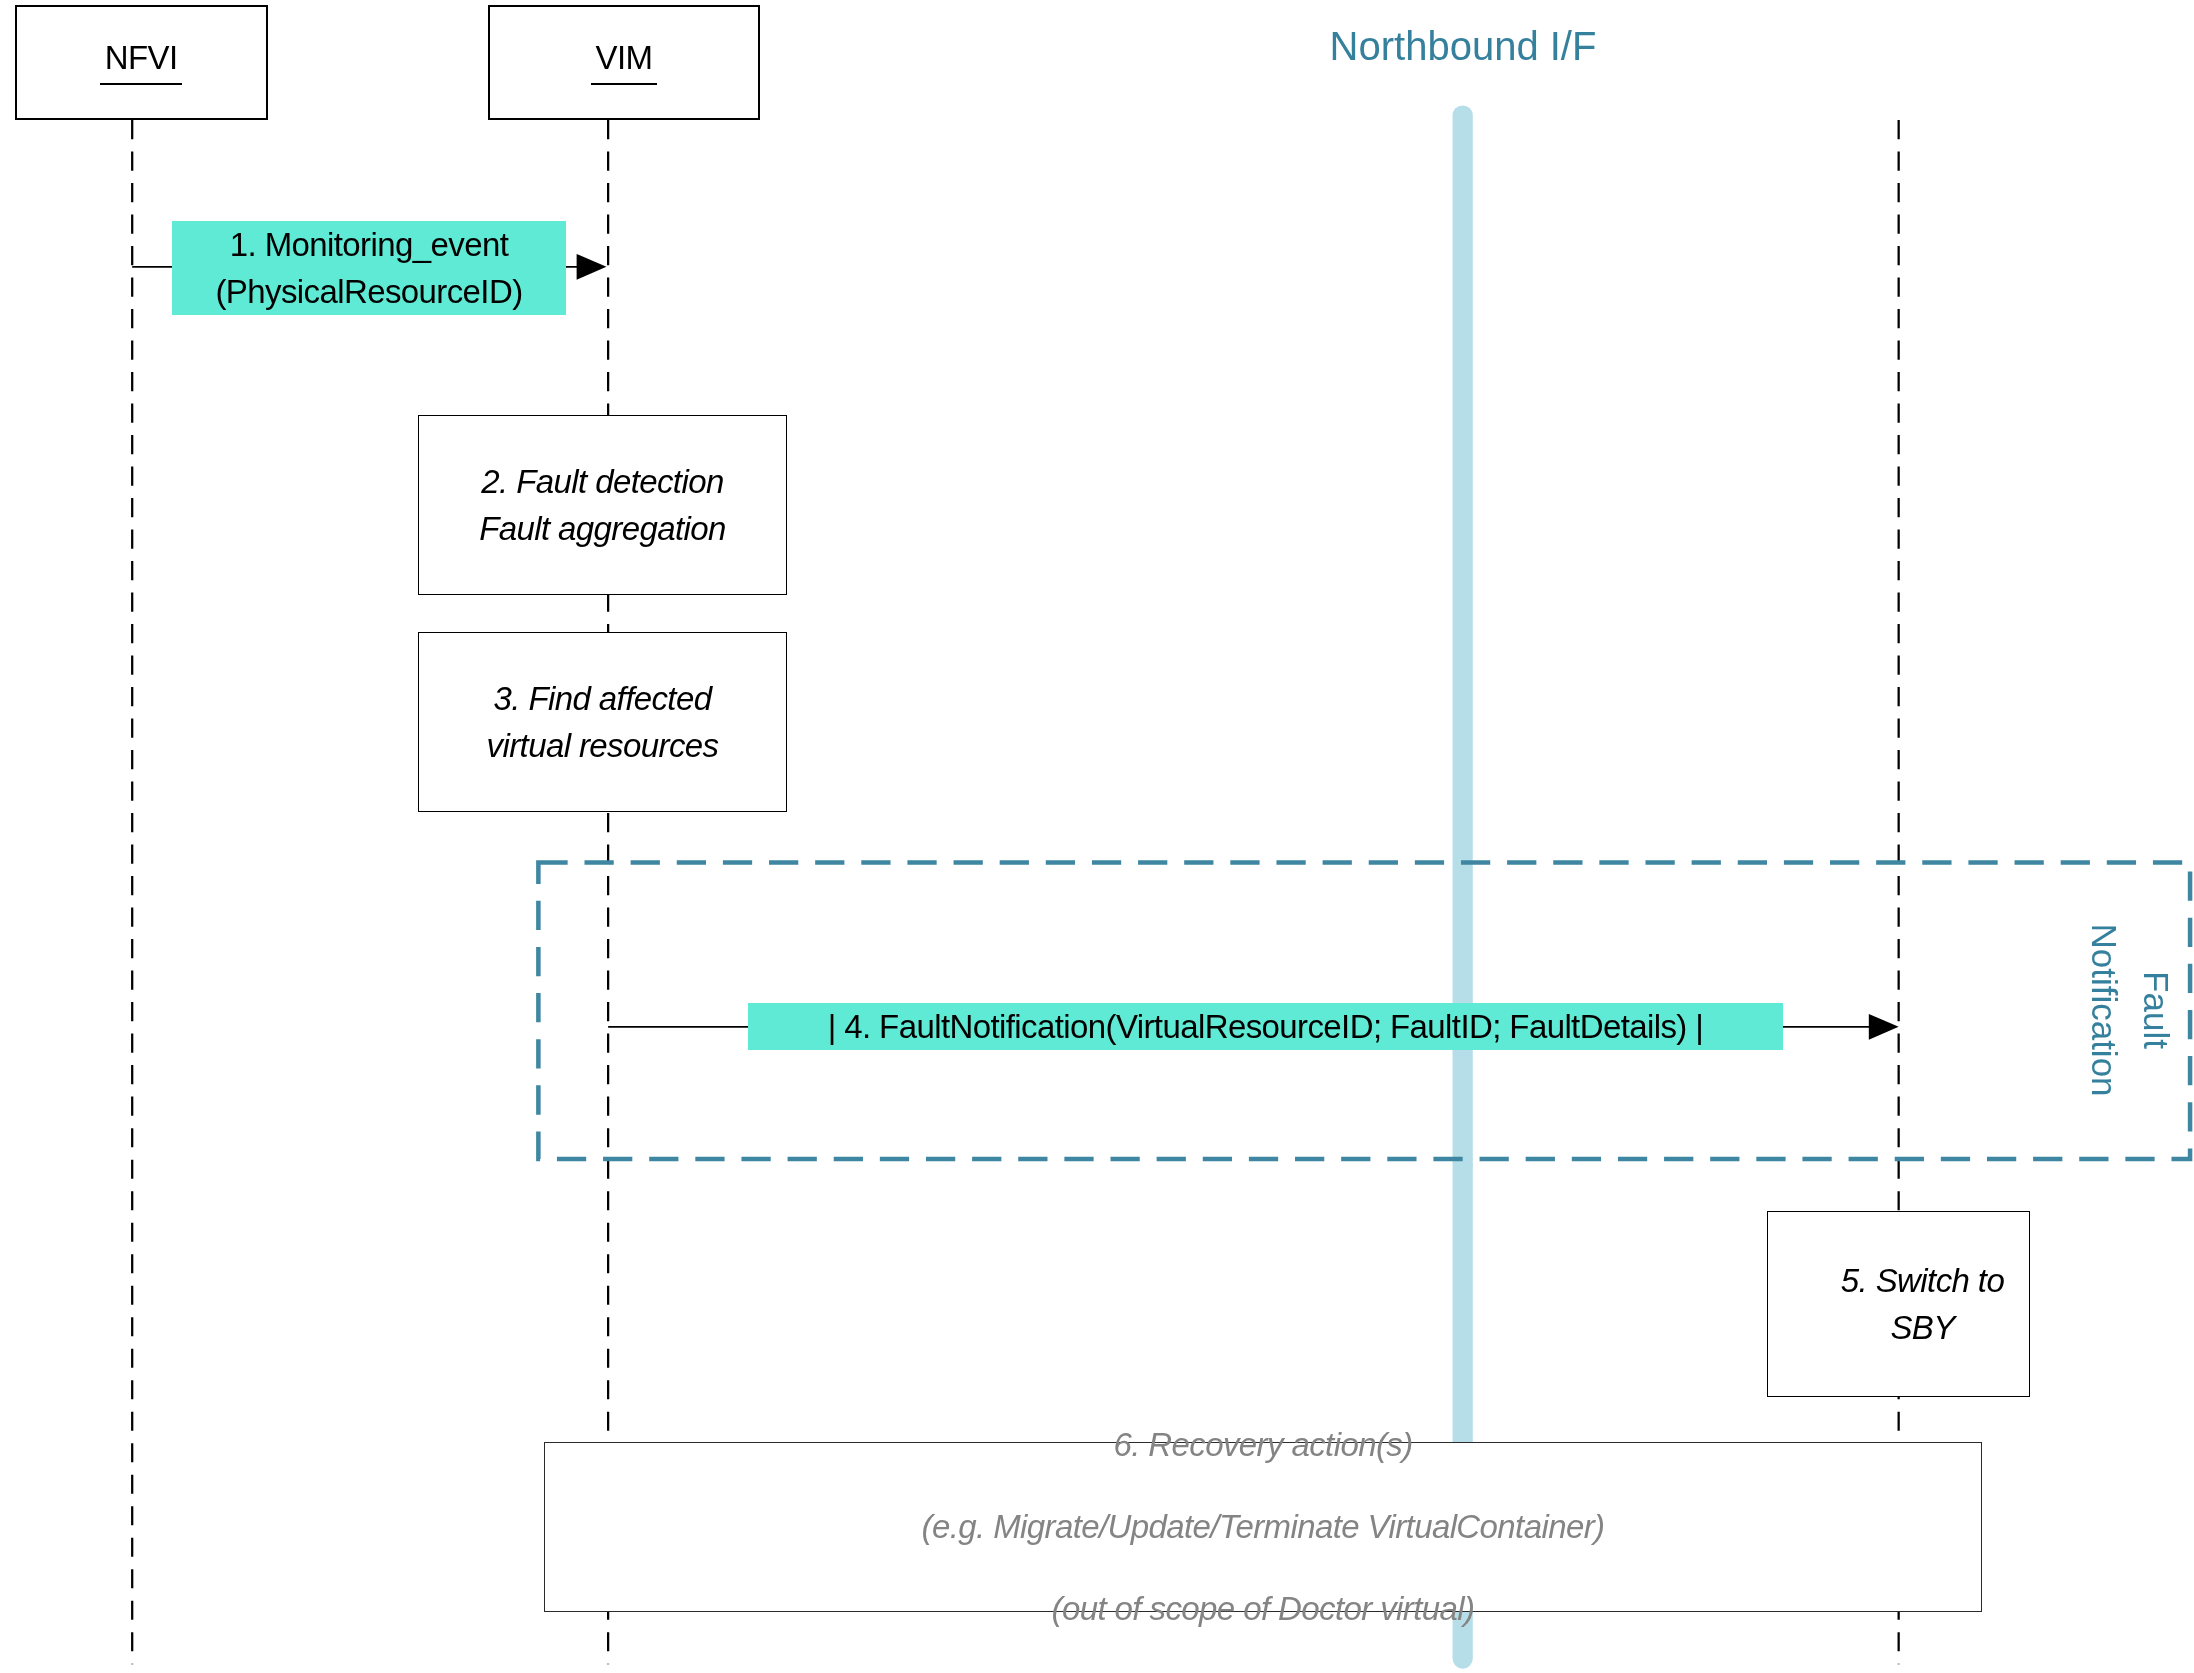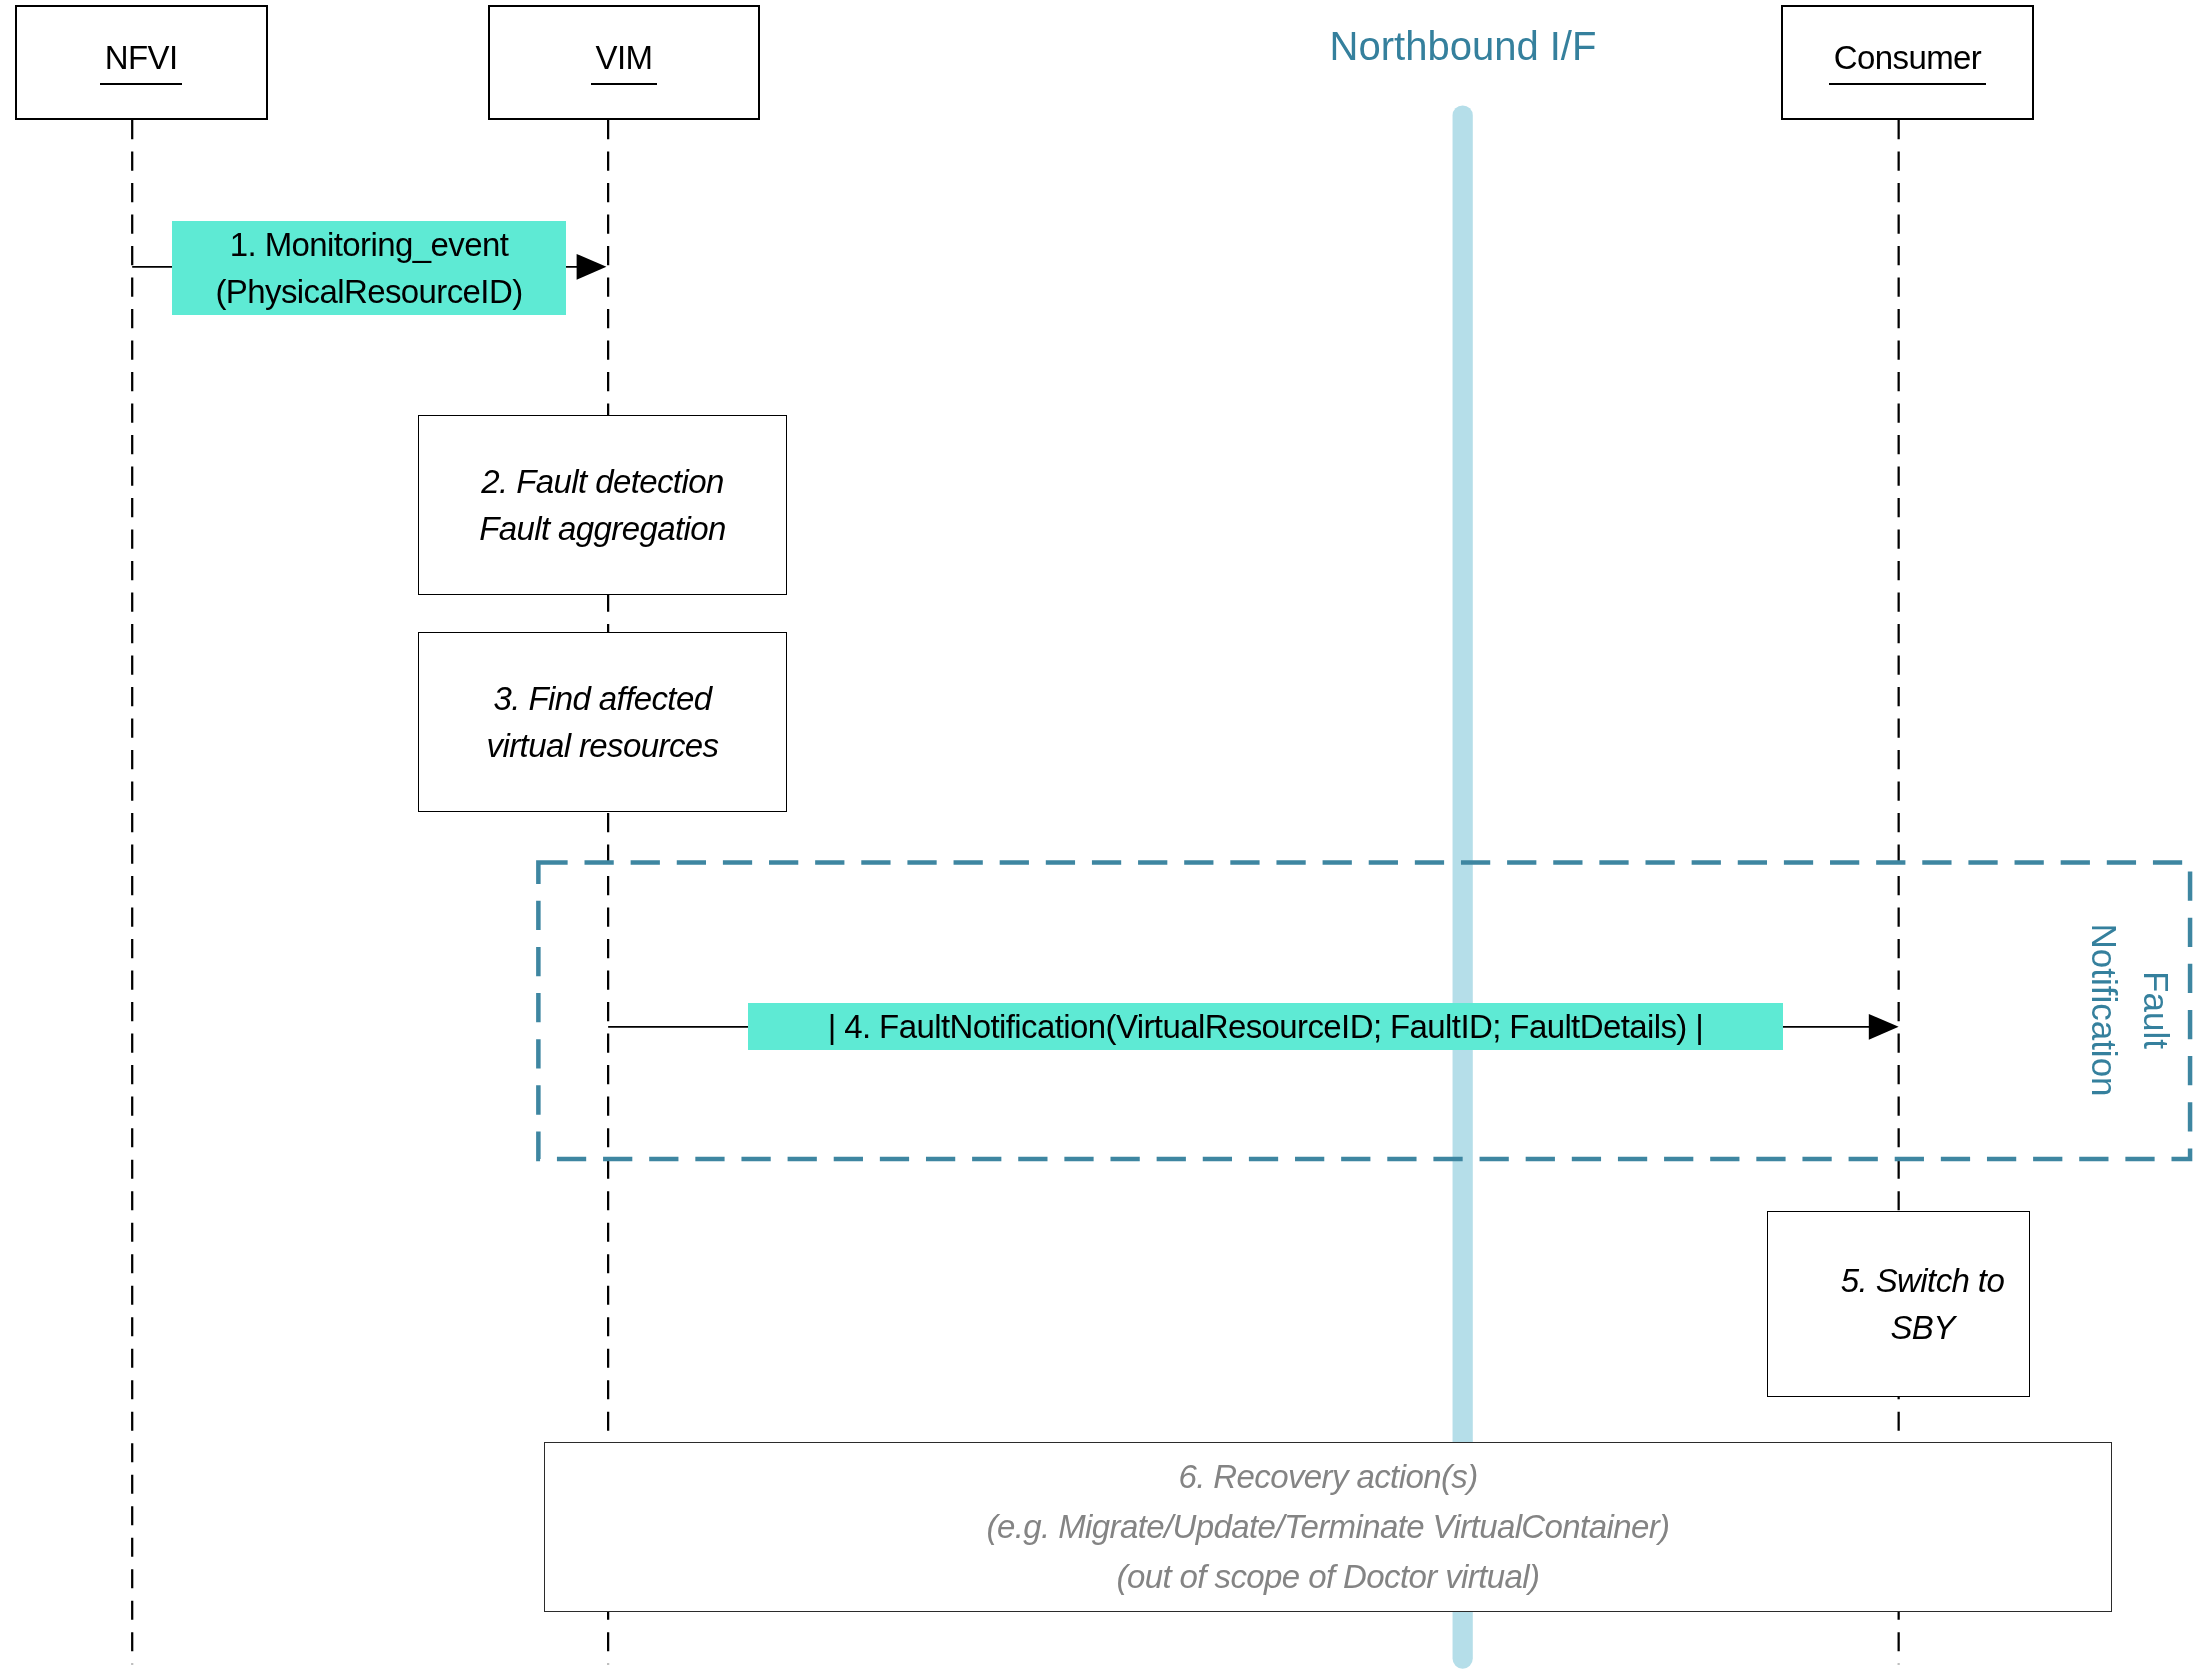--- a/index.html
+++ b/index.html
@@ -72,23 +72,20 @@
     <polygon class="msg-head" points="3322,1802 3322,1848 3375,1825"></polygon>
   </svg>
 
   <div class="actor-box" style="left:5.6px; width:253px;">
     <span class="actor-label">NFVI</span>
   </div>
   <div class="actor-box" style="left:479px; width:272px;">
     <span class="actor-label">VIM</span>
   </div>
   <div class="nb-title">Northbound I/F</div>
-  <div class="actor-box" style="left:1772px; width:253px;">
-    <span class="actor-label">Consumer</span>
-  </div>
 
   <div class="msg-label" style="left:172px; top:221px; width:394px;">
     <div>1. Monitoring_event</div>
     <div>(PhysicalResourceID)</div>
   </div>
 
   <div class="act-box" style="left:418px; top:415px; width:369px; height:180px;">
     <div>2. Fault detection</div>
     <div>Fault aggregation</div>
   </div>
@@ -102,20 +99,20 @@
   <div class="frame-label">
     <div>Fault</div>
     <div>Notification</div>
   </div>
 
   <div class="act-box" style="left:1767px; top:1211px; width:263px; height:186px;padding-left:48px;">
     <div>5. Switch to</div>
     <div>SBY</div>
   </div>
 
-  <div class="act-box gray" style="left:544px; top:1442px; width:1568px; height:170px;">
+  <div class="act-box gray" style="left:544px; top:1442px; width:1438px; height:170px;gap:32px;">
     <div>6. Recovery action(s)</div>
     <div>(e.g. Migrate/Update/Terminate VirtualContainer)</div>
     <div>(out of scope of Doctor virtual)</div>
   </div>
 
 </div>
 
 
 </body></html>

